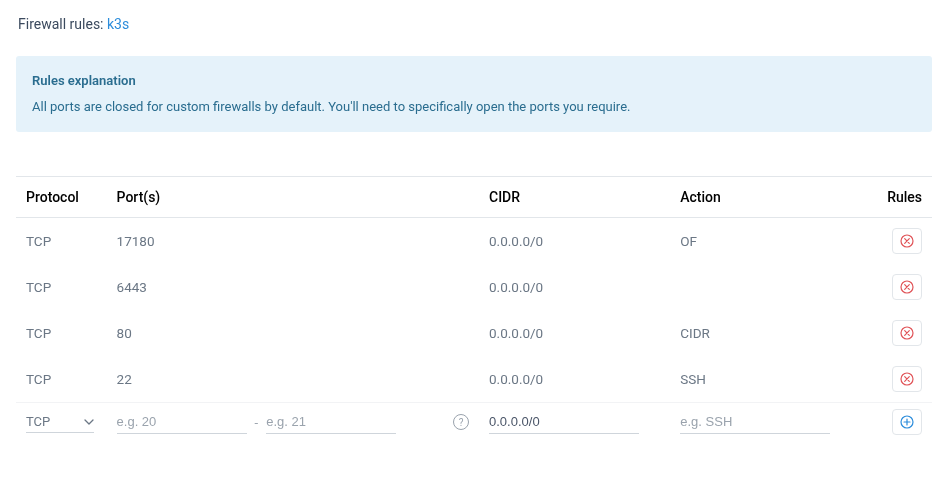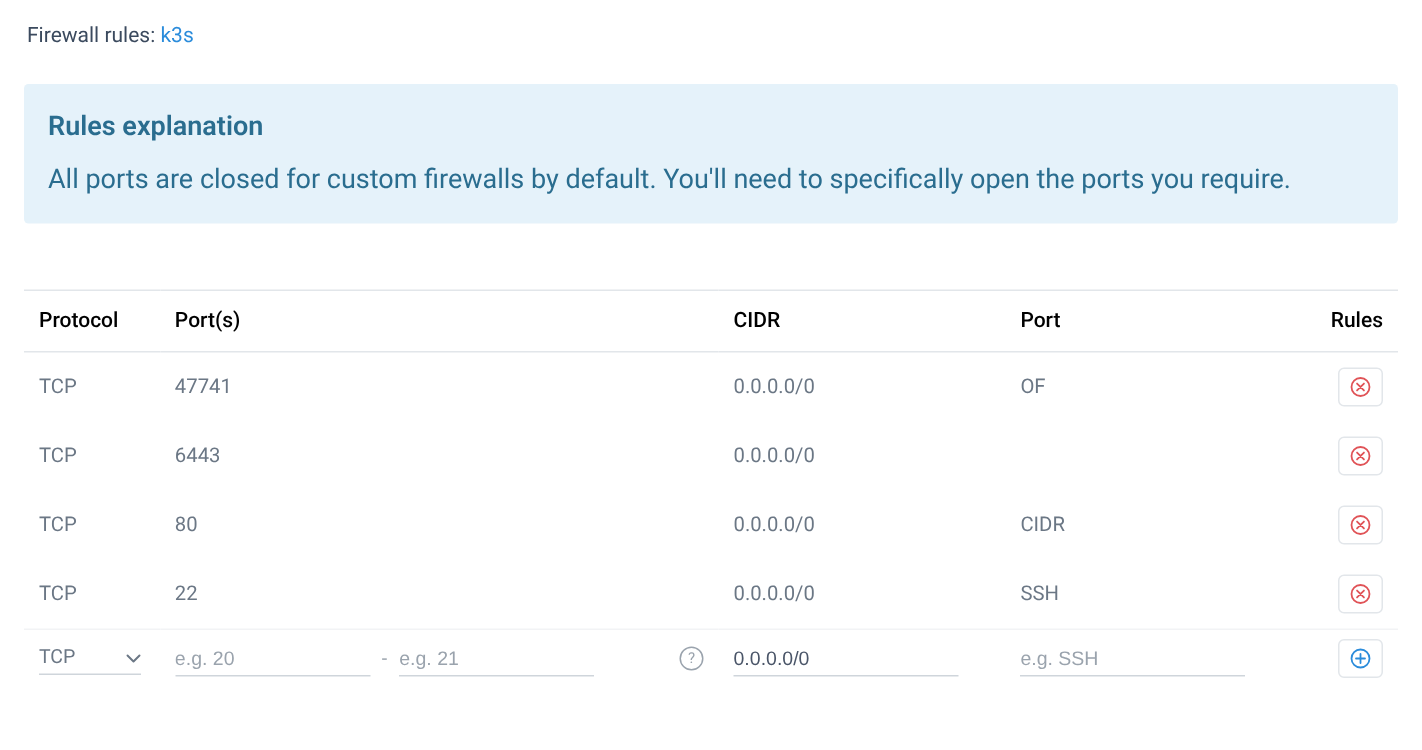--- a/index.html
+++ b/index.html
@@ -21,21 +21,21 @@
     }
     .page-title .highlight {
       color: #2b8cdb;
     }
     .explanation-box {
       background: #e5f2fa;
       border-radius: 3px;
       padding: 14px 16px;
       margin-bottom: 44px;
       color: #2a6d8f;
-      font-size: 18px;
+      font-size: 13px;
       line-height: 1.7;
     }
     .explanation-box .exp-title {
       font-weight: 600;
       margin-bottom: 4px;
       color: #2a6d8f;
     }
     .explanation-box .tip-label {
       font-weight: 600;
     }
@@ -144,28 +144,28 @@
   <div class="exp-title">Rules explanation</div>
   <div>All ports are closed for custom firewalls by default. You'll need to specifically open the ports you require.</div>
 </div>
 
 <table class="rules-table">
   <thead>
     <tr>
       <th class="col-protocol">Protocol</th>
       <th class="col-ports">Port(s)</th>
       <th class="col-cidr">CIDR</th>
-      <th class="col-label">Port</th>
+      <th class="col-label">Action</th>
       <th class="col-action">Rules</th>
     </tr>
   </thead>
   <tbody>
     <tr>
       <td>TCP</td>
-      <td>47741</td>
+      <td>17180</td>
       <td>0.0.0.0/0</td>
       <td>OF</td>
       <td>
         <button class="action-btn">
           <svg width="14" height="14" viewBox="0 0 14 14">
               <circle cx="7" cy="7" r="6" fill="none" stroke="#e05357" stroke-width="1.2"></circle>
               <path d="M4.7 4.7 L9.3 9.3 M9.3 4.7 L4.7 9.3" stroke="#e05357" stroke-width="1.2" stroke-linecap="round"></path>
             </svg>
         </button>
       </td>

